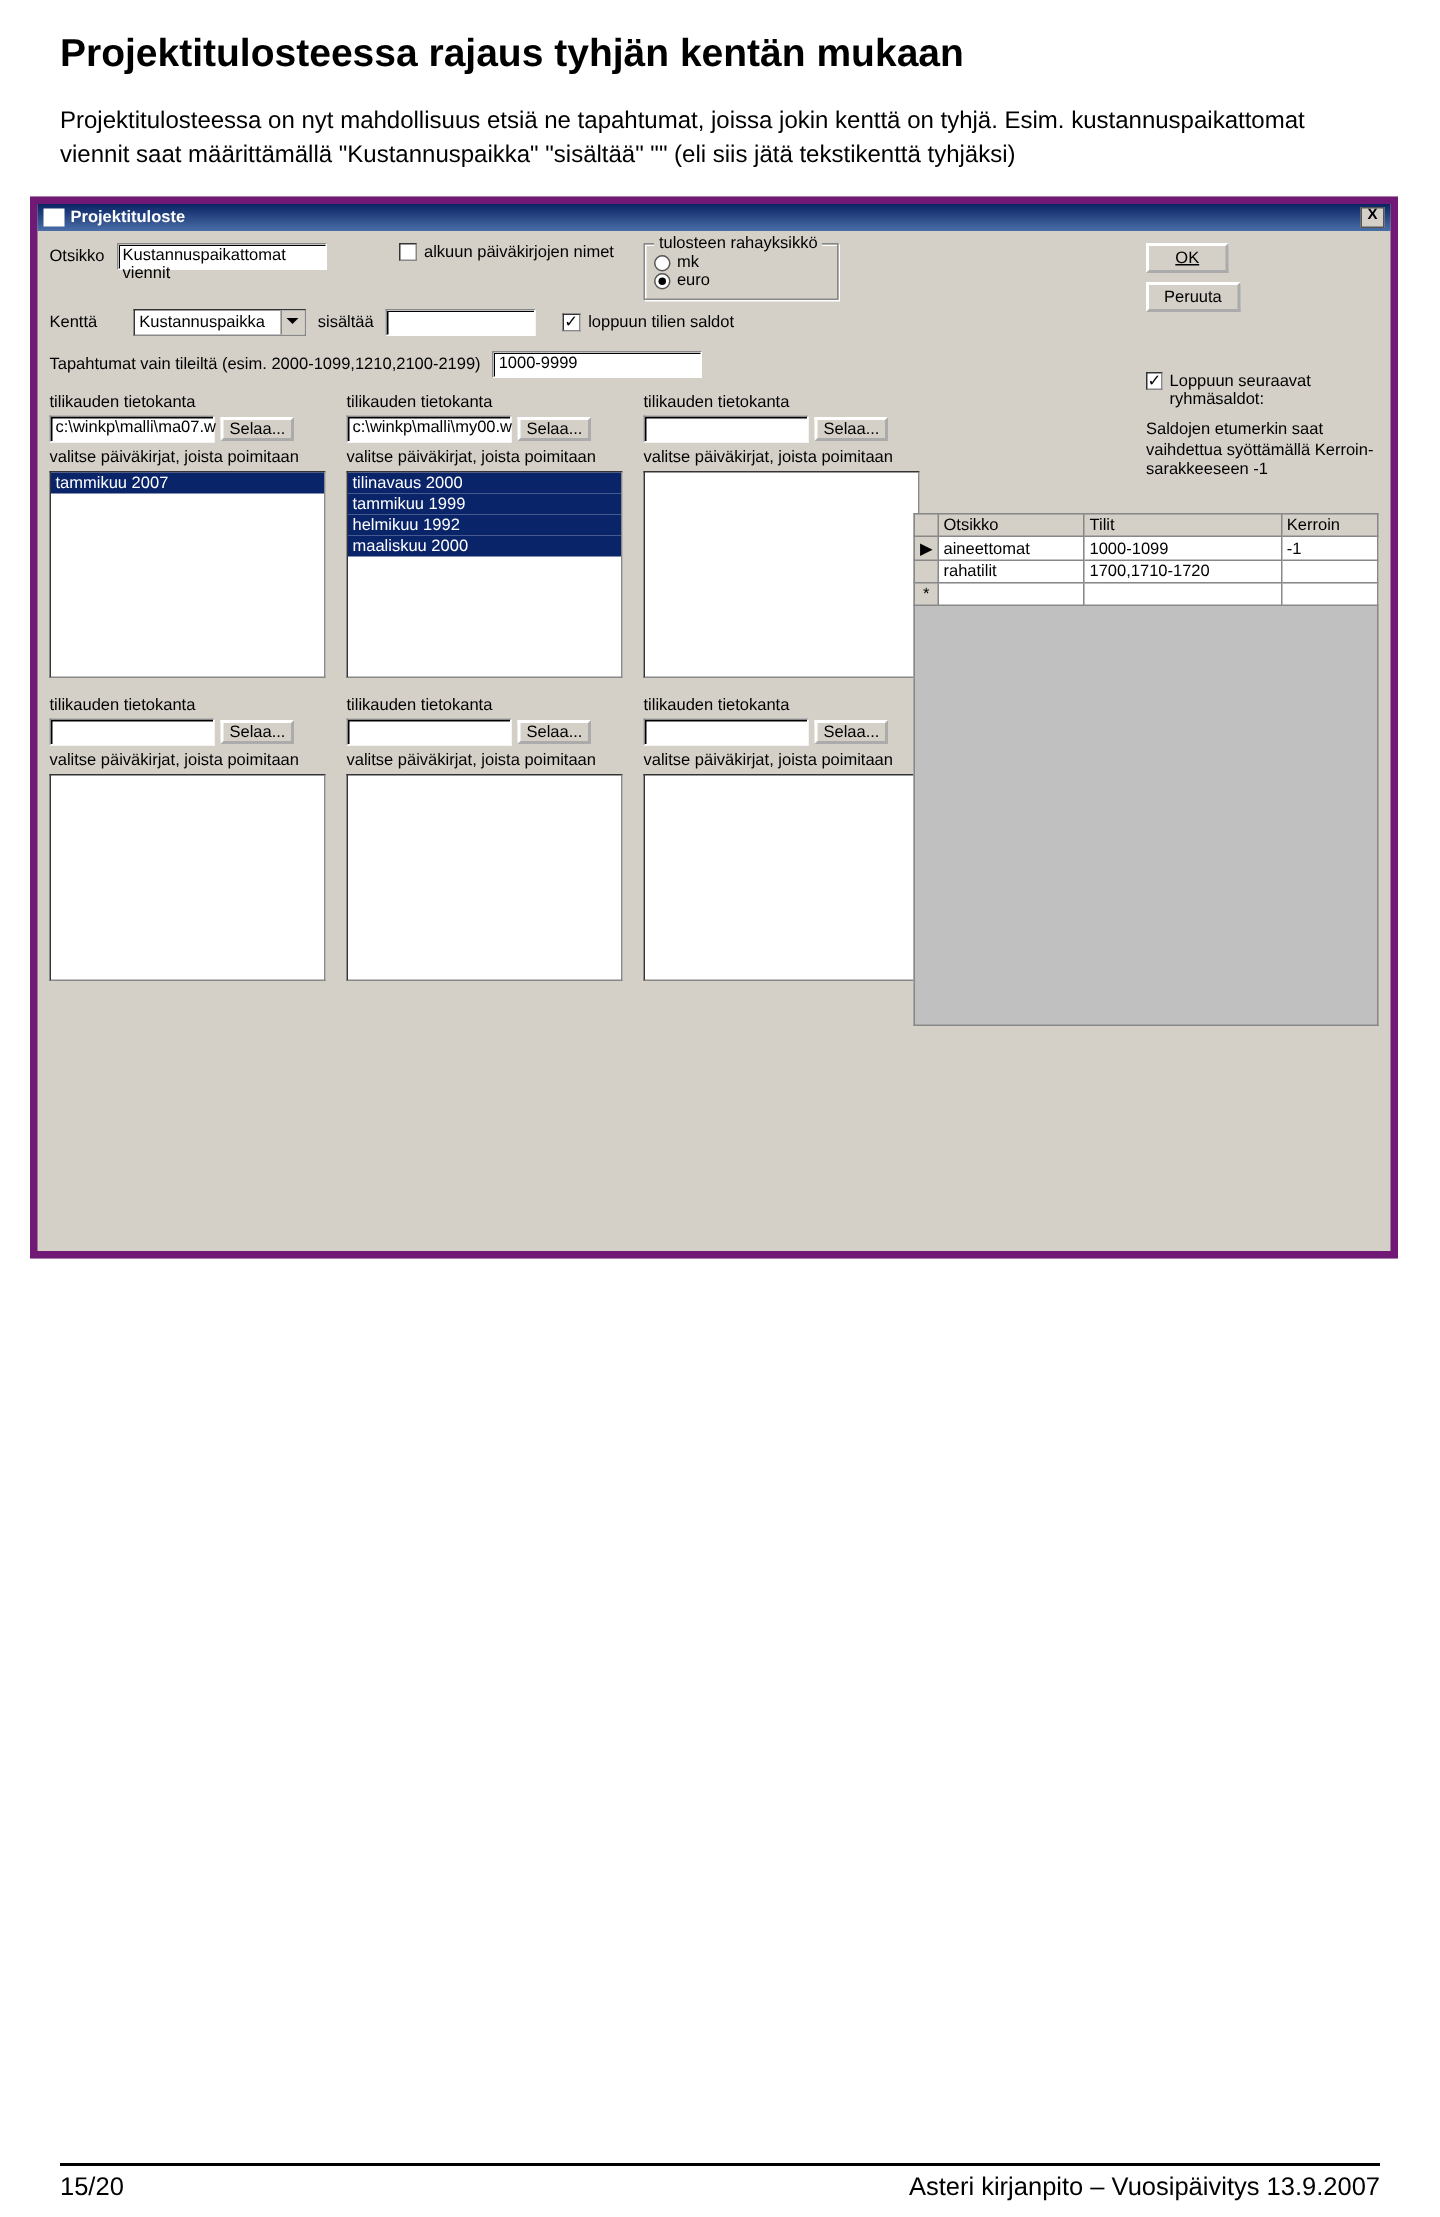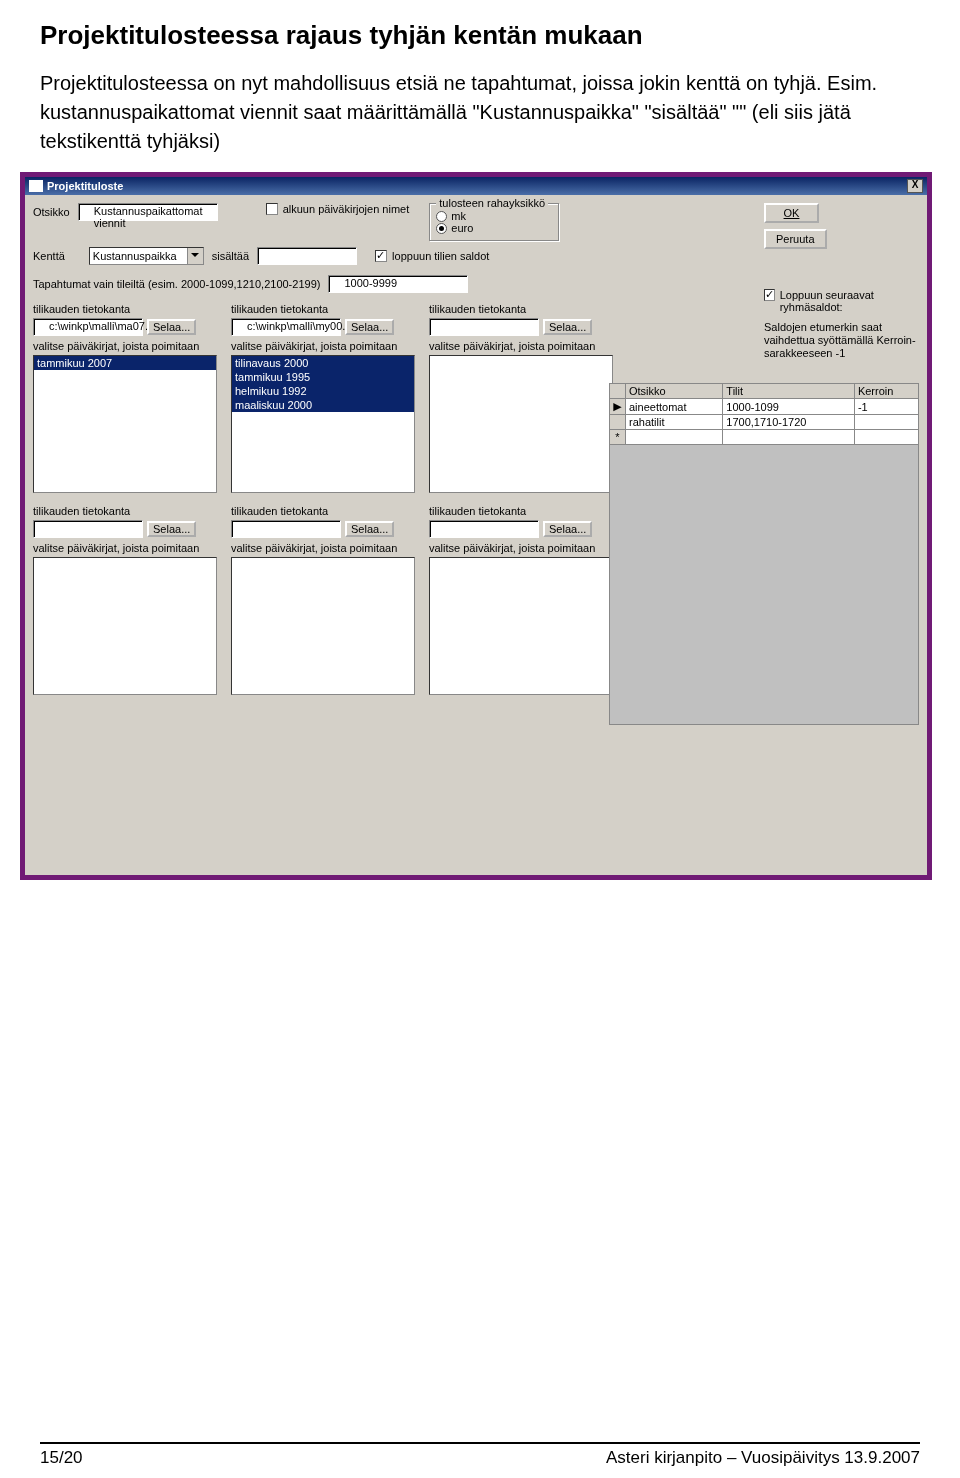--- a/index.html
+++ b/index.html
@@ -12,21 +12,21 @@
   }
   .doc-content {
     padding: 20px 40px 0 40px;
   }
   .doc-heading {
     font-size: 26px;
     font-weight: bold;
     margin-bottom: 18px;
   }
   .doc-text {
-    font-size: 20px;
+    font-size: 16px;
     line-height: 1.45;
     margin-bottom: 16px;
   }
   .window {
     margin: 6px 20px 0 20px;
     border: 5px solid #701a75;
     background: #d4d0c8;
     font-size: 11px;
     font-family: Tahoma, sans-serif;
     width: 912px;
@@ -61,21 +61,21 @@
   }
   .form-body { padding: 8px; position: relative; height: 680px; }
   .lbl { font-size: 11px; }
   .textbox {
     background: #fff;
     border-top: 1px solid #888;
     border-left: 1px solid #888;
     border-right: 1px solid #fff;
     border-bottom: 1px solid #fff;
     box-shadow: inset 1px 1px 0 #000;
-    padding: 1px 15px;
+    padding: 1px 3px;
     font-size: 11px;
     height: 18px;
     display: inline-block;
   }
   .combo {
     background: #fff;
     border: 1px inset #888;
     font-size: 11px;
     height: 18px;
     display: inline-flex;
@@ -287,21 +287,21 @@
       </div>
       <div class="db-col">
         <span class="lbl">tilikauden tietokanta</span>
         <div class="db-path-row">
           <div class="textbox" style="width:110px;">c:\winkp\malli\my00.w</div>
           <div class="btn-small">Selaa...</div>
         </div>
         <span class="lbl">valitse päiväkirjat, joista poimitaan</span>
         <div class="listbox">
           <div class="listbox-item selected">tilinavaus 2000</div>
-          <div class="listbox-item selected">tammikuu 1995</div>
+          <div class="listbox-item selected">tammikuu 1999</div>
           <div class="listbox-item selected">helmikuu 1992</div>
           <div class="listbox-item selected">maaliskuu 2000</div>
         </div>
       </div>
       <div class="db-col">
         <span class="lbl">tilikauden tietokanta</span>
         <div class="db-path-row">
           <div class="textbox" style="width:110px;"></div>
           <div class="btn-small">Selaa...</div>
         </div>

